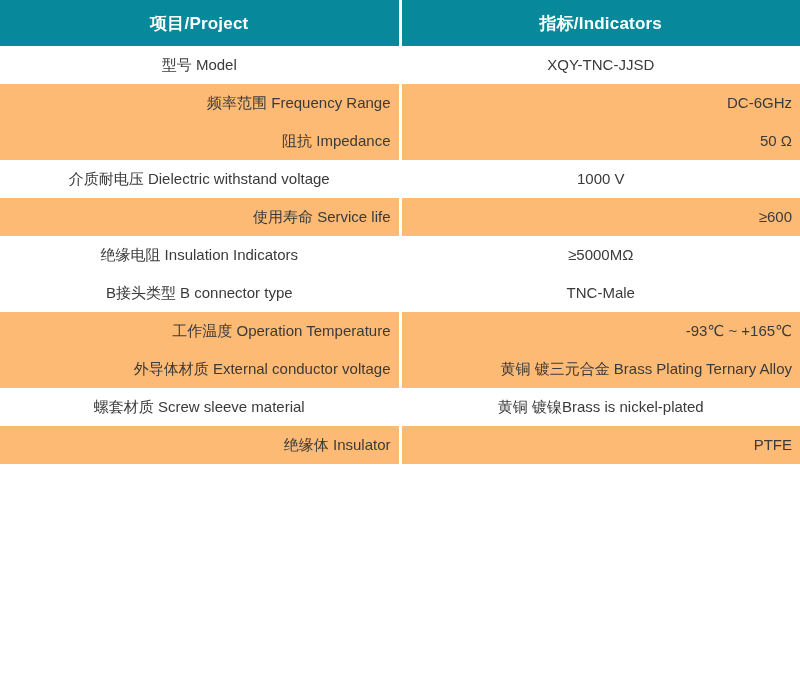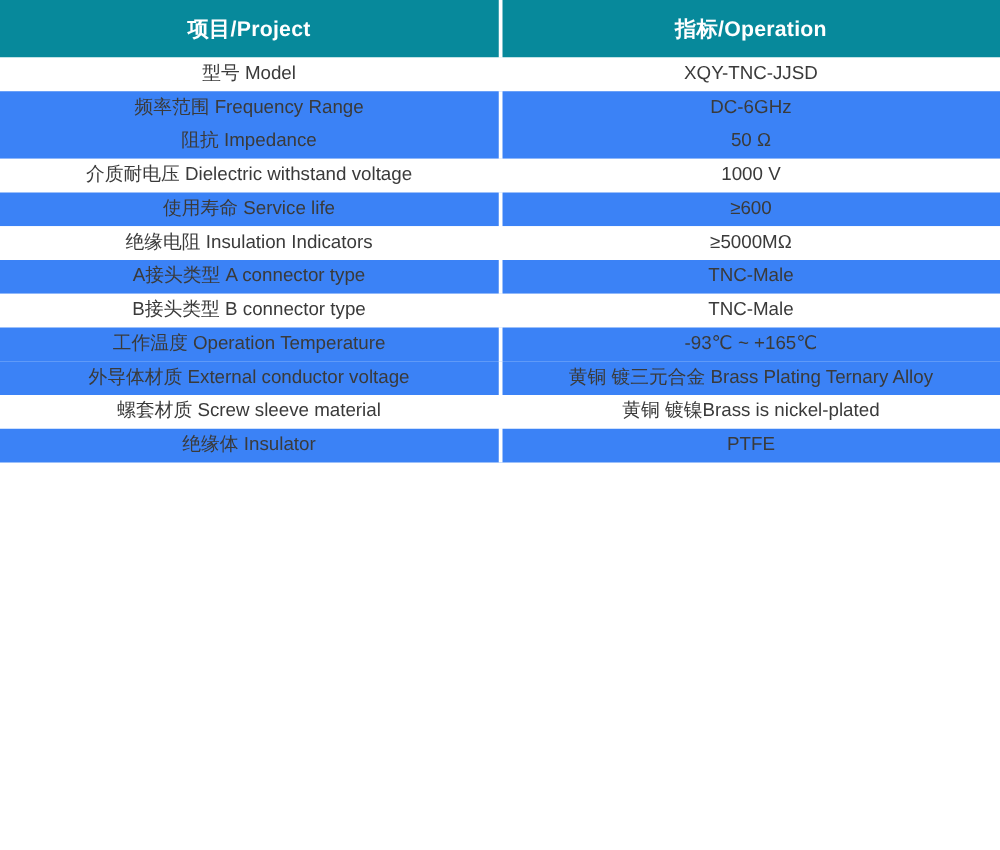--- a/index.html
+++ b/index.html
@@ -35,50 +35,51 @@
     text-align: center;
     vertical-align: middle;
     letter-spacing: 0.2px;
   }
   .header-row th.cell-project {
     border-right: 3px solid #ffffff;
   }
 
   
   .spec-table tbody td {
-    height: 27px;
+    height: 38px;
     padding: 0 8px;
     font-size: 15px;
     text-align: center;
     vertical-align: middle;
     line-height: 1.25;
     white-space: nowrap;
   }
   .spec-table tbody tr.row-odd td {
     background: #ffffff;
   }
   .spec-table tbody tr.row-even td {
-    background: #3b82f6;
+    background: #fdba74;
+    text-align: right;
   }
   .spec-table tbody td.cell-project {
     border-right: 3px solid #ffffff;
   }
 </style>
 </head>
 <body>
 
 <table class="spec-table">
   <colgroup>
     <col class="col-project">
     <col class="col-indicator">
   </colgroup>
   <thead>
     <tr class="header-row">
       <th class="cell-project">项目/Project</th>
-      <th class="cell-indicator">指标/Operation</th>
+      <th class="cell-indicator">指标/Indicators</th>
     </tr>
   </thead>
   <tbody id="table-body">
       <tr class="row-odd">
         <td class="cell-project">型号 Model</td>
         <td class="cell-indicator">XQY-TNC-JJSD</td>
       </tr>
       <tr class="row-even">
         <td class="cell-project">频率范围 Frequency Range</td>
         <td class="cell-indicator">DC-6GHz</td>
@@ -92,24 +93,20 @@
         <td class="cell-indicator">1000 V</td>
       </tr>
       <tr class="row-even">
         <td class="cell-project">使用寿命 Service life</td>
         <td class="cell-indicator">≥600</td>
       </tr>
       <tr class="row-odd">
         <td class="cell-project">绝缘电阻 Insulation Indicators</td>
         <td class="cell-indicator">≥5000MΩ</td>
       </tr>
-      <tr class="row-even">
-        <td class="cell-project">A接头类型 A connector type</td>
-        <td class="cell-indicator">TNC-Male</td>
-      </tr>
       <tr class="row-odd">
         <td class="cell-project">B接头类型 B connector type</td>
         <td class="cell-indicator">TNC-Male</td>
       </tr>
       <tr class="row-even">
         <td class="cell-project">工作温度 Operation Temperature</td>
         <td class="cell-indicator">-93℃ ~ +165℃</td>
       </tr>
       <tr class="row-even">
         <td class="cell-project">外导体材质 External conductor voltage</td>

